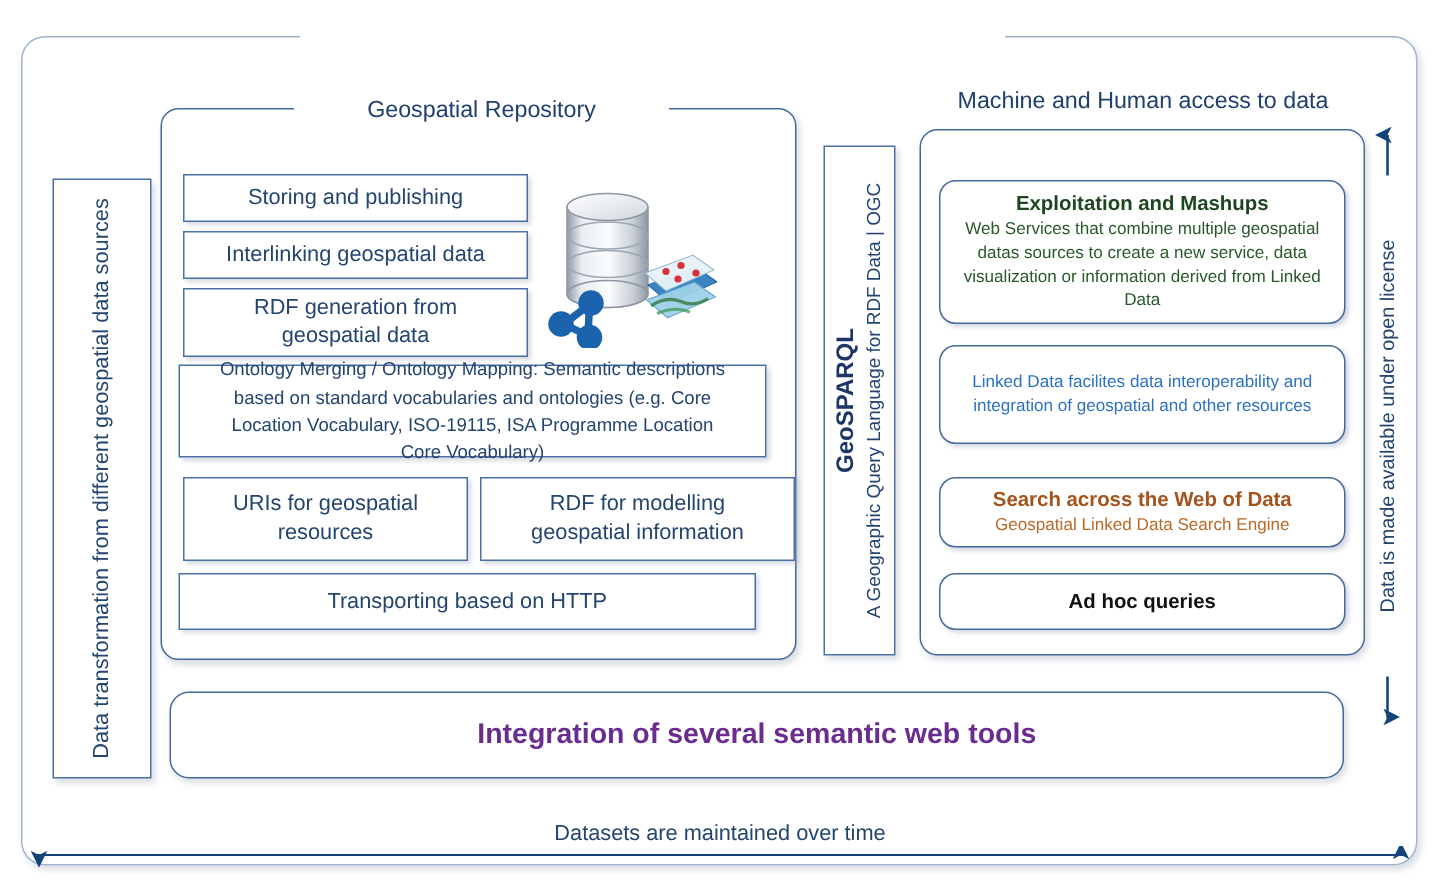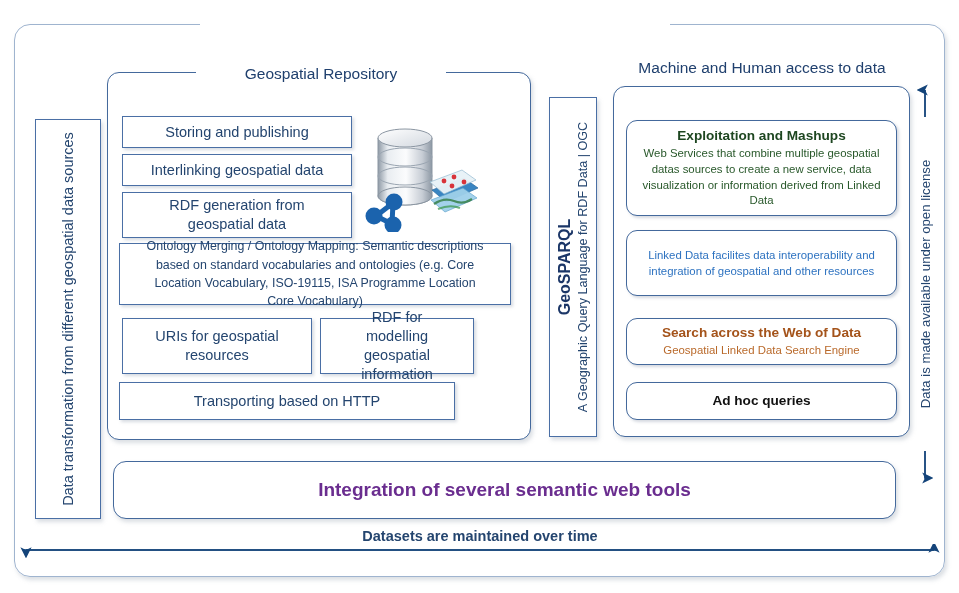--- a/index.html
+++ b/index.html
@@ -122,22 +122,22 @@
     box-shadow: 2px 2px 3px rgba(155,165,180,0.4);
     padding: 2px 25px;
   }
   .rbox span { display: block; width: 100%; }
 
   #rbox-store   { left: 122px; top: 116px; width: 230px; height: 32px; font-size: 14.5px; }
   #rbox-inter   { left: 122px; top: 154px; width: 230px; height: 32px; font-size: 14.5px; }
   #rbox-rdfgen  { left: 122px; top: 192px; width: 230px; height: 46px; font-size: 14.5px; line-height: 1.3; }
   #rbox-onto    { left: 119px; top: 243px; width: 392px; height: 62px; font-size: 12.4px; line-height: 1.48; }
   #rbox-uris    { left: 122px; top: 318px; width: 190px; height: 56px; font-size: 14.5px; line-height: 1.3; }
-  #rbox-rdfmod  { left: 320px; top: 318px; width: 154px; height: 56px; font-size: 14.5px; line-height: 1.3; }
-  #rbox-http    { left: 119px; top: 382px; width: 336px; height: 38px; font-size: 14.5px; }
+  #rbox-rdfmod  { left: 320px; top: 318px; width: 210px; height: 56px; font-size: 14.5px; line-height: 1.3; }
+  #rbox-http    { left: 119px; top: 382px; width: 385px; height: 38px; font-size: 14.5px; }
 
   
   #db-icon {
     position: absolute;
     left: 360px;
     top: 124px;
     width: 118px;
     height: 108px;
   }
 
@@ -266,24 +266,23 @@
     font-size: 19px;
     font-weight: bold;
     color: #6a2d8f;
     text-align: center;
   }
 
   
   #bottom-axis {
     position: absolute;
     left: 18px;
-    top: 528px;
+    top: 548px;
     width: 924px;
     height: 30px;
-    font-weight: bold;
   }
   #bottom-label {
     position: absolute;
     left: 0;
     top: 0;
     width: 924px;
     text-align: center;
     font-size: 14.5px;
     color: #24456f;
     background: #ffffff;

